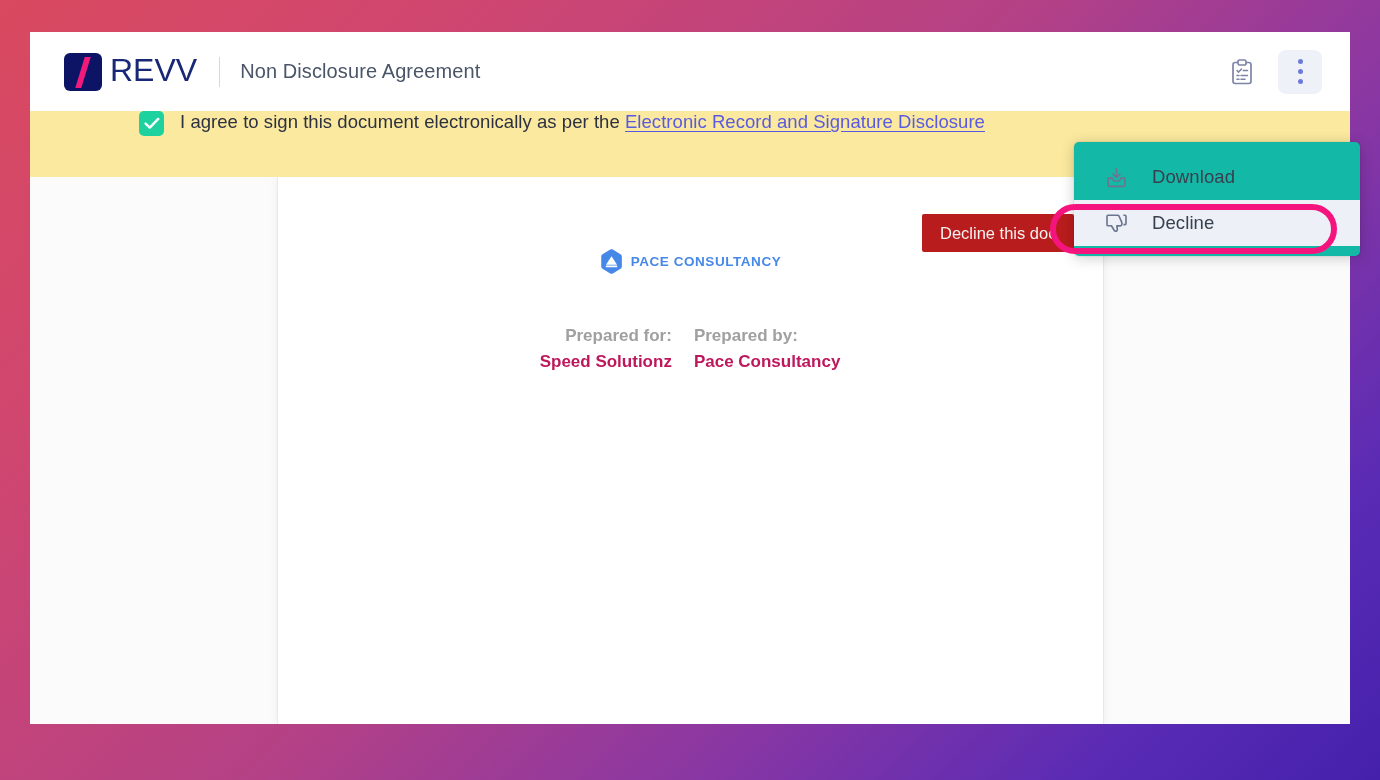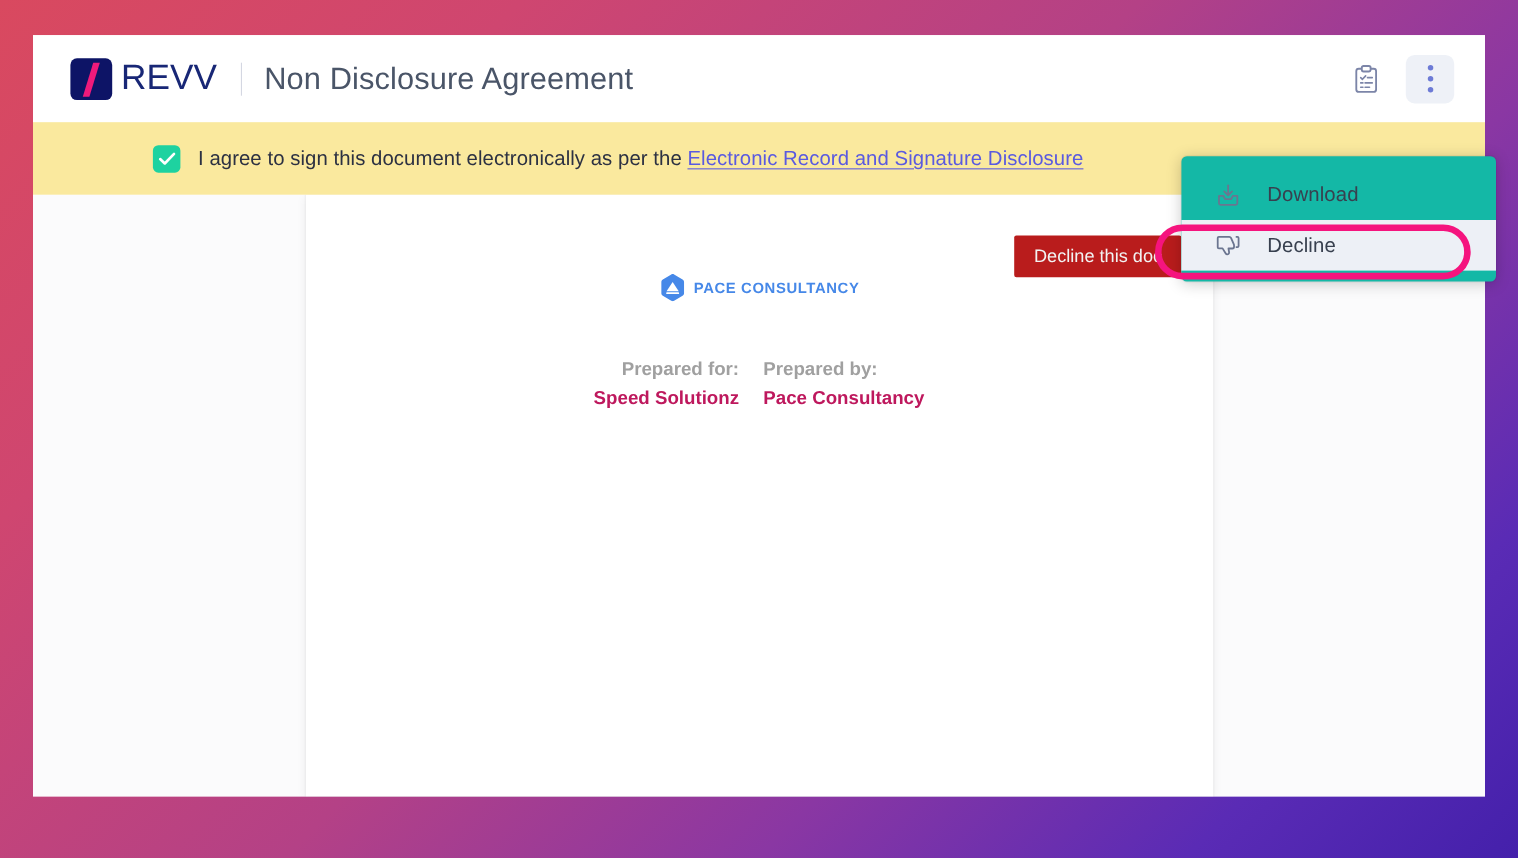--- a/index.html
+++ b/index.html
@@ -80,21 +80,21 @@
   }
 
   #topbar-divider {
     width: 1px;
     height: 30px;
     background: #d4d7e2;
     margin: 0 20px 0 22px;
   }
 
   #doc-title {
-    font-size: 28px;
+    font-size: 20px;
     color: #4a5568;
     font-weight: 400;
     letter-spacing: .1px;
   }
 
   #topbar-actions {
     margin-left: auto;
     display: flex;
     align-items: center;
     gap: 14px;
@@ -114,21 +114,20 @@
   .icon-btn.filled { background: #eef1f7; }
 
   .dot-col { display: flex; flex-direction: column; gap: 5px; align-items: center; }
   .dot { width: 5px; height: 5px; border-radius: 50%; background: #6d7bd6; }
 
   
   #consent-banner {
     height: 66px;
     background: #fae99e;
     display: flex;
-    align-items: center;
     padding-left: 109px;
     position: relative;
     z-index: 2;
   }
 
   #consent-checkbox {
     width: 25px;
     height: 25px;
     border-radius: 5px;
     background: #1ed2a0;

